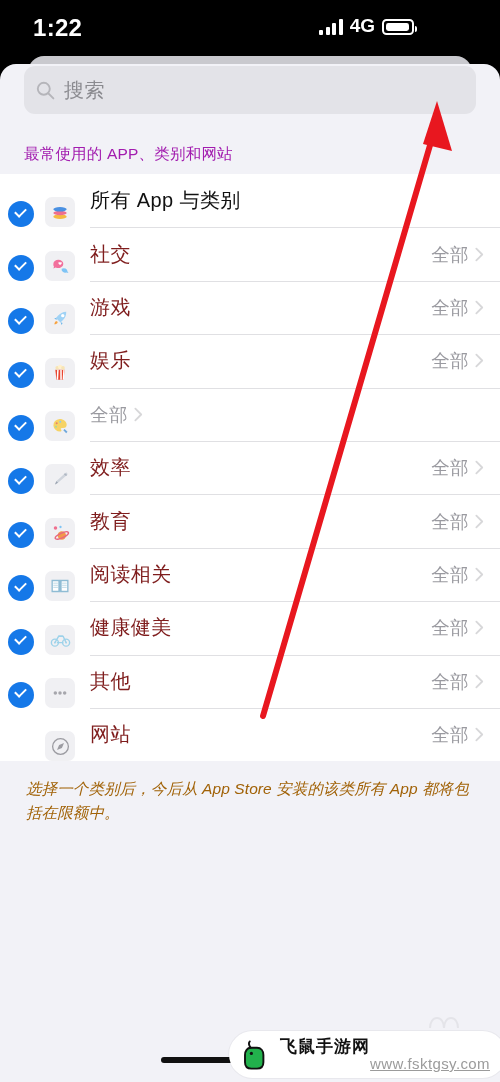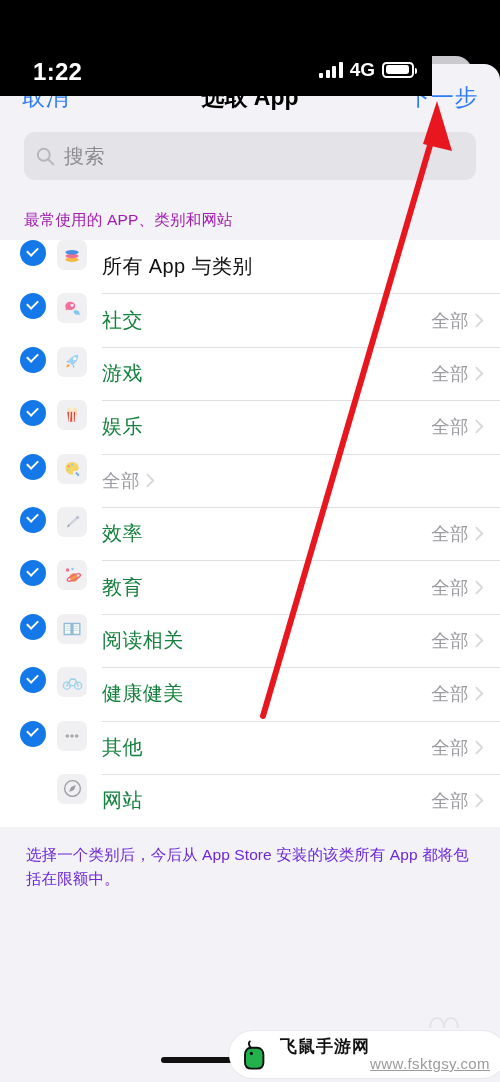--- a/index.html
+++ b/index.html
@@ -7,27 +7,27 @@
     width:500px; height:1082px;
     background:#000;
     font-family:"Liberation Sans","DejaVu Sans",sans-serif;
     overflow:hidden;
   }
   #phone { position:relative; width:500px; height:1082px; background:#000; overflow:hidden; }
 
   
   .statusbar {
     position:absolute; top:0; left:0; width:432px; height:52px;
-    background:#000; color:#fff; z-index:40;margin-top:44px;
+    background:#000; color:#fff; z-index:40;
   }
   .sb-time {
     position:absolute; left:33px; top:14px;
     font-size:24px; font-weight:700; letter-spacing:.3px; color:#fff;
   }
-  .sb-right { position:absolute; right:18px; top:16px; display:flex; align-items:center; gap:7px; }
+  .sb-right { position:absolute; right:18px; top:16px; display:flex; align-items:flex-end; gap:7px; }
   .bars { display:flex; align-items:flex-end; gap:2.5px; height:17px; }
   .bars i { display:block; width:4px; background:#fff; border-radius:1px; }
   .bars i:nth-child(1){ height:5px; }
   .bars i:nth-child(2){ height:8px; }
   .bars i:nth-child(3){ height:12px; }
   .bars i:nth-child(4){ height:16px; }
   .sb-net { font-size:19px; font-weight:600; color:#fff; line-height:1; }
   .batt { position:relative; width:32px; height:16px; border:2px solid #fff; border-radius:4.5px; }
   .batt::after{ content:""; position:absolute; right:-5px; top:4.5px; width:2.5px; height:6px;
                 background:#fff; border-radius:0 2px 2px 0; }
@@ -73,50 +73,50 @@
   .search-ph { font-size:20px; color:#8b8b90; letter-spacing:.5px; }
 
   
   .sec-head {
     padding:30px 24px 9px 24px;
     font-size:15.5px; color:#a21caf; letter-spacing:.2px;
   }
 
   
   .list { background:#fff; }
-  .row { position:relative; display:flex; align-items:flex-start; height:53.4px; padding-left:20px; }
+  .row { position:relative; display:flex; align-items:flex-end; height:53.4px; padding-left:8px; }
   .row + .row .rowinner::before{
     content:""; position:absolute; left:0; right:0; top:0; height:1px; background:#e0e0e3;
   }
   .rowinner {
     position:relative; flex:1; display:flex; align-items:center; height:100%;
     padding-right:16px;
   }
   .chk { width:26px; height:26px; border-radius:50%; flex:none; margin-right:11px; }
   .chk.on { background:#1578e8; position:relative; }
   .chk.on::after{
     content:""; position:absolute; left:7px; top:6.5px; width:9px; height:5px;
     border-left:2.4px solid #fff; border-bottom:2.4px solid #fff;
     transform:rotate(-45deg);
   }
   .chk.off { background:transparent; }
   .appicon {
     width:30px; height:30px; border-radius:7px; flex:none; margin-right:15px;
     background:#f0f0f3; display:flex; align-items:center; justify-content:center;
     overflow:hidden;
   }
-  .rlabel { font-size:20px; color:#15803d; letter-spacing:.4px; flex:1; }
+  .rlabel { font-size:20px; color:#7f1d1d; letter-spacing:.4px; flex:1; }
   .rlabel.dark { color:#111; }
   .rvalue { font-size:18.5px; color:#9a9aa0; letter-spacing:.4px; margin-right:6px; }
   .chev { width:9px; height:15px; flex:none; opacity:.35; }
 
   
   .footnote {
     padding:16px 26px 0 26px; font-size:15.5px; line-height:1.5;
-    color:#6d28d9; letter-spacing:.1px;
+    color:#a16207; letter-spacing:.1px;font-style:italic;
   }
 
   
   .home-ind {
     position:absolute; bottom:19px; left:50%; transform:translateX(-50%);
     width:178px; height:6px; border-radius:3px; background:#111; z-index:30;
   }
 
   
   .arrow { position:absolute; left:0; top:0; width:500px; height:1082px; z-index:60; pointer-events:none; }
@@ -154,25 +154,20 @@
       <span class="batt">
           <i></i>
         </span>
     </div>
   </div>
 
   <div class="sheet-back"></div>
 
   <div class="sheet">
 
-    <div class="navbar">
-      <div class="nav-cancel">取消</div>
-      <div class="nav-title">选取 App</div>
-      <div class="nav-next">下一步</div>
-    </div>
 
     <div class="searchwrap">
       <div class="searchbar">
         <svg class="search-ico" viewBox="0 0 20 20">
           <circle cx="8.2" cy="8.2" r="6.3" fill="none" stroke="#77777c" stroke-width="2"></circle>
           <line x1="12.9" y1="12.9" x2="18.3" y2="18.3" stroke="#77777c" stroke-width="2" stroke-linecap="round"></line>
         </svg>
         <span class="search-ph">搜索</span>
       </div>
     </div>

